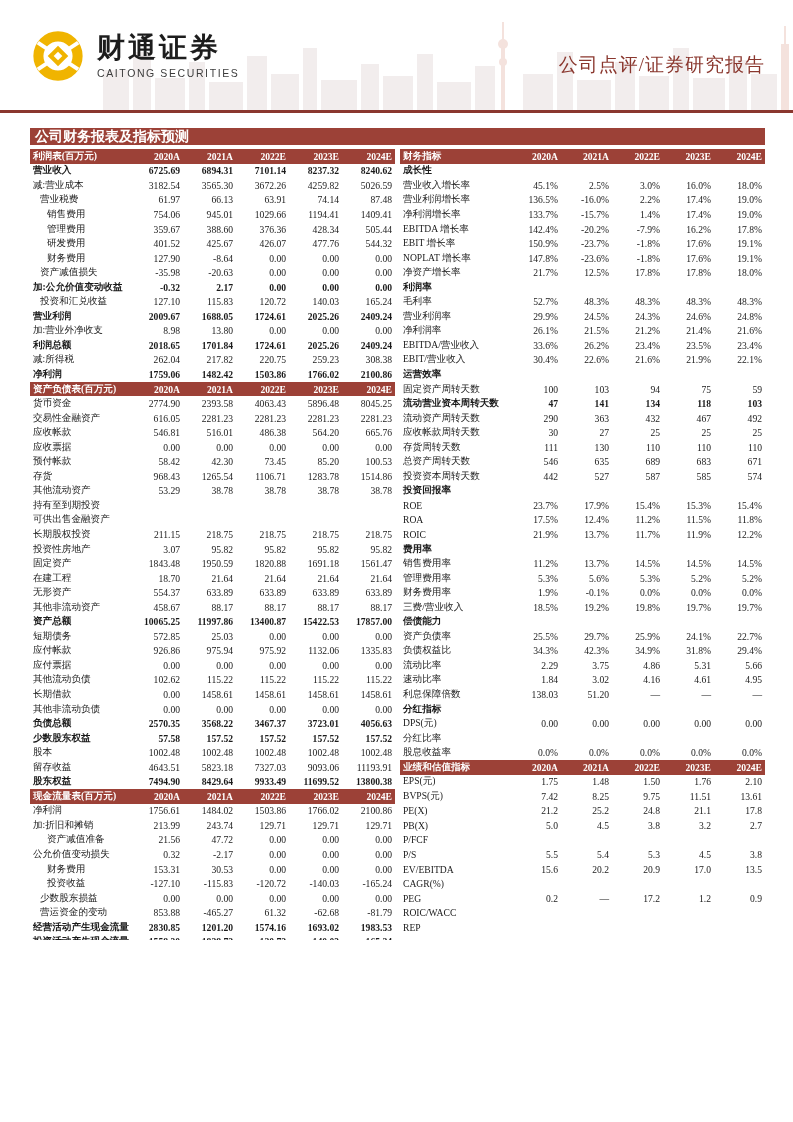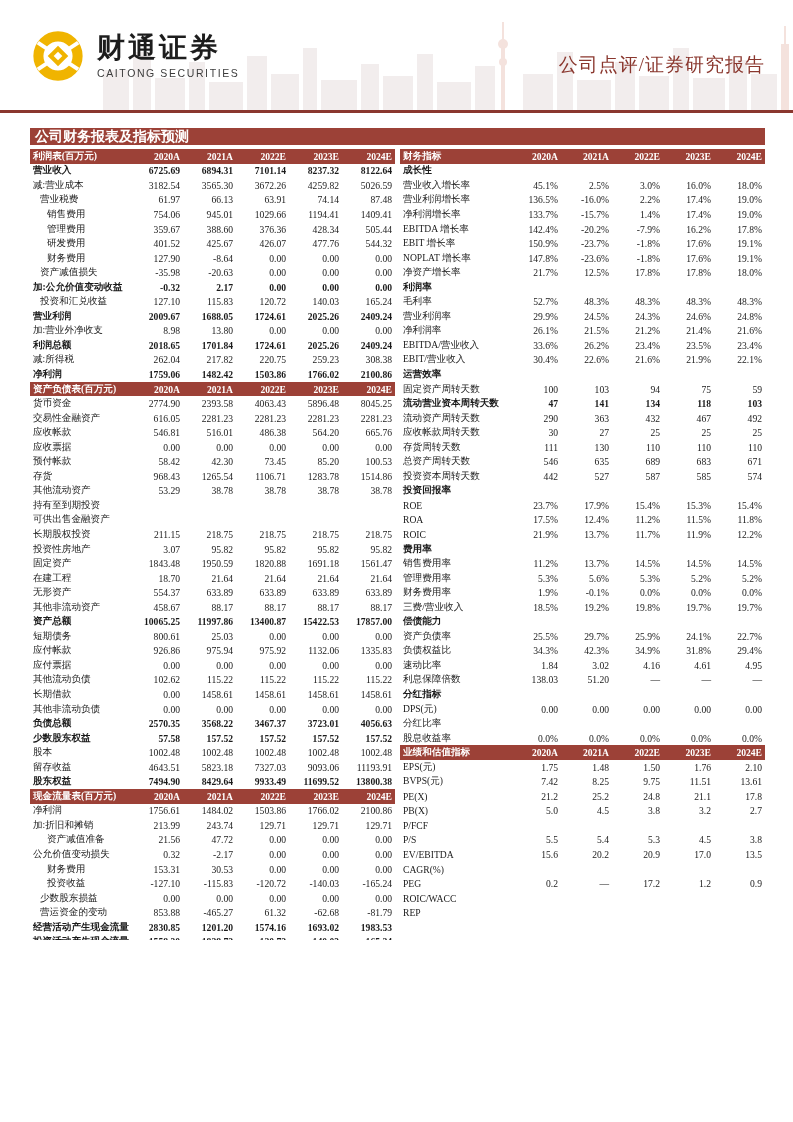--- a/index.html
+++ b/index.html
@@ -115,21 +115,21 @@
             <div class="val">2022E</div>
             <div class="val">2023E</div>
             <div class="val">2024E</div>
           </div>
           <div class="tr b">
             <div class="lbl ind0">营业收入</div>
             <div class="val">6725.69</div>
             <div class="val">6894.31</div>
             <div class="val">7101.14</div>
             <div class="val">8237.32</div>
-            <div class="val">8122.64</div>
+            <div class="val">8240.62</div>
           </div>
           <div class="tr">
             <div class="lbl ind0">减:营业成本</div>
             <div class="val">3182.54</div>
             <div class="val">3565.30</div>
             <div class="val">3672.26</div>
             <div class="val">4259.82</div>
             <div class="val">5026.59</div>
           </div>
           <div class="tr">
@@ -367,21 +367,21 @@
           <div class="tr b">
             <div class="lbl ind0">资产总额</div>
             <div class="val">10065.25</div>
             <div class="val">11997.86</div>
             <div class="val">13400.87</div>
             <div class="val">15422.53</div>
             <div class="val">17857.00</div>
           </div>
           <div class="tr">
             <div class="lbl ind0">短期债务</div>
-            <div class="val">800.61</div>
+            <div class="val">572.85</div>
             <div class="val">25.03</div>
             <div class="val">0.00</div>
             <div class="val">0.00</div>
             <div class="val">0.00</div>
           </div>
           <div class="tr">
             <div class="lbl ind0">应付帐款</div>
             <div class="val">926.86</div>
             <div class="val">975.94</div>
             <div class="val">975.92</div>
@@ -830,20 +830,28 @@
             <div class="val">24.1%</div>
             <div class="val">22.7%</div>
           </div>
           <div class="tr">
             <div class="lbl ind0">负债权益比</div>
             <div class="val">34.3%</div>
             <div class="val">42.3%</div>
             <div class="val">34.9%</div>
             <div class="val">31.8%</div>
             <div class="val">29.4%</div>
+          </div>
+          <div class="tr">
+            <div class="lbl ind0">流动比率</div>
+            <div class="val">2.29</div>
+            <div class="val">3.75</div>
+            <div class="val">4.86</div>
+            <div class="val">5.31</div>
+            <div class="val">5.66</div>
           </div>
           <div class="tr">
             <div class="lbl ind0">速动比率</div>
             <div class="val">1.84</div>
             <div class="val">3.02</div>
             <div class="val">4.16</div>
             <div class="val">4.61</div>
             <div class="val">4.95</div>
           </div>
           <div class="tr">

